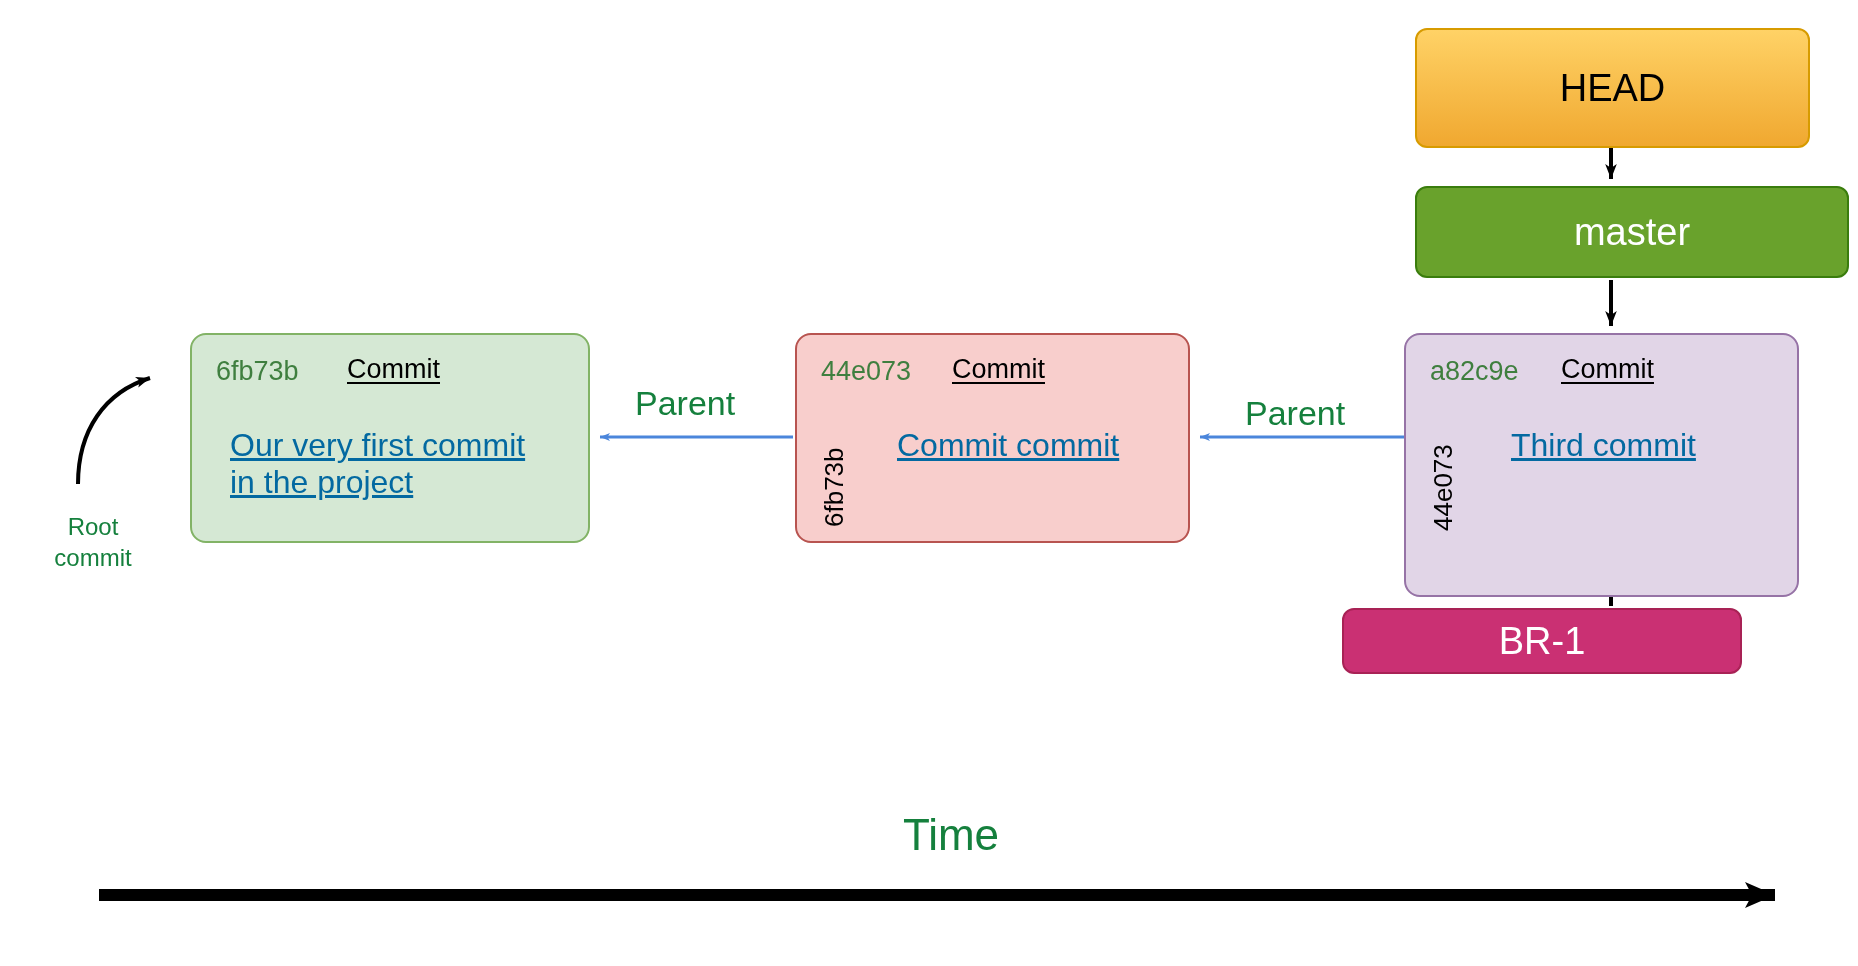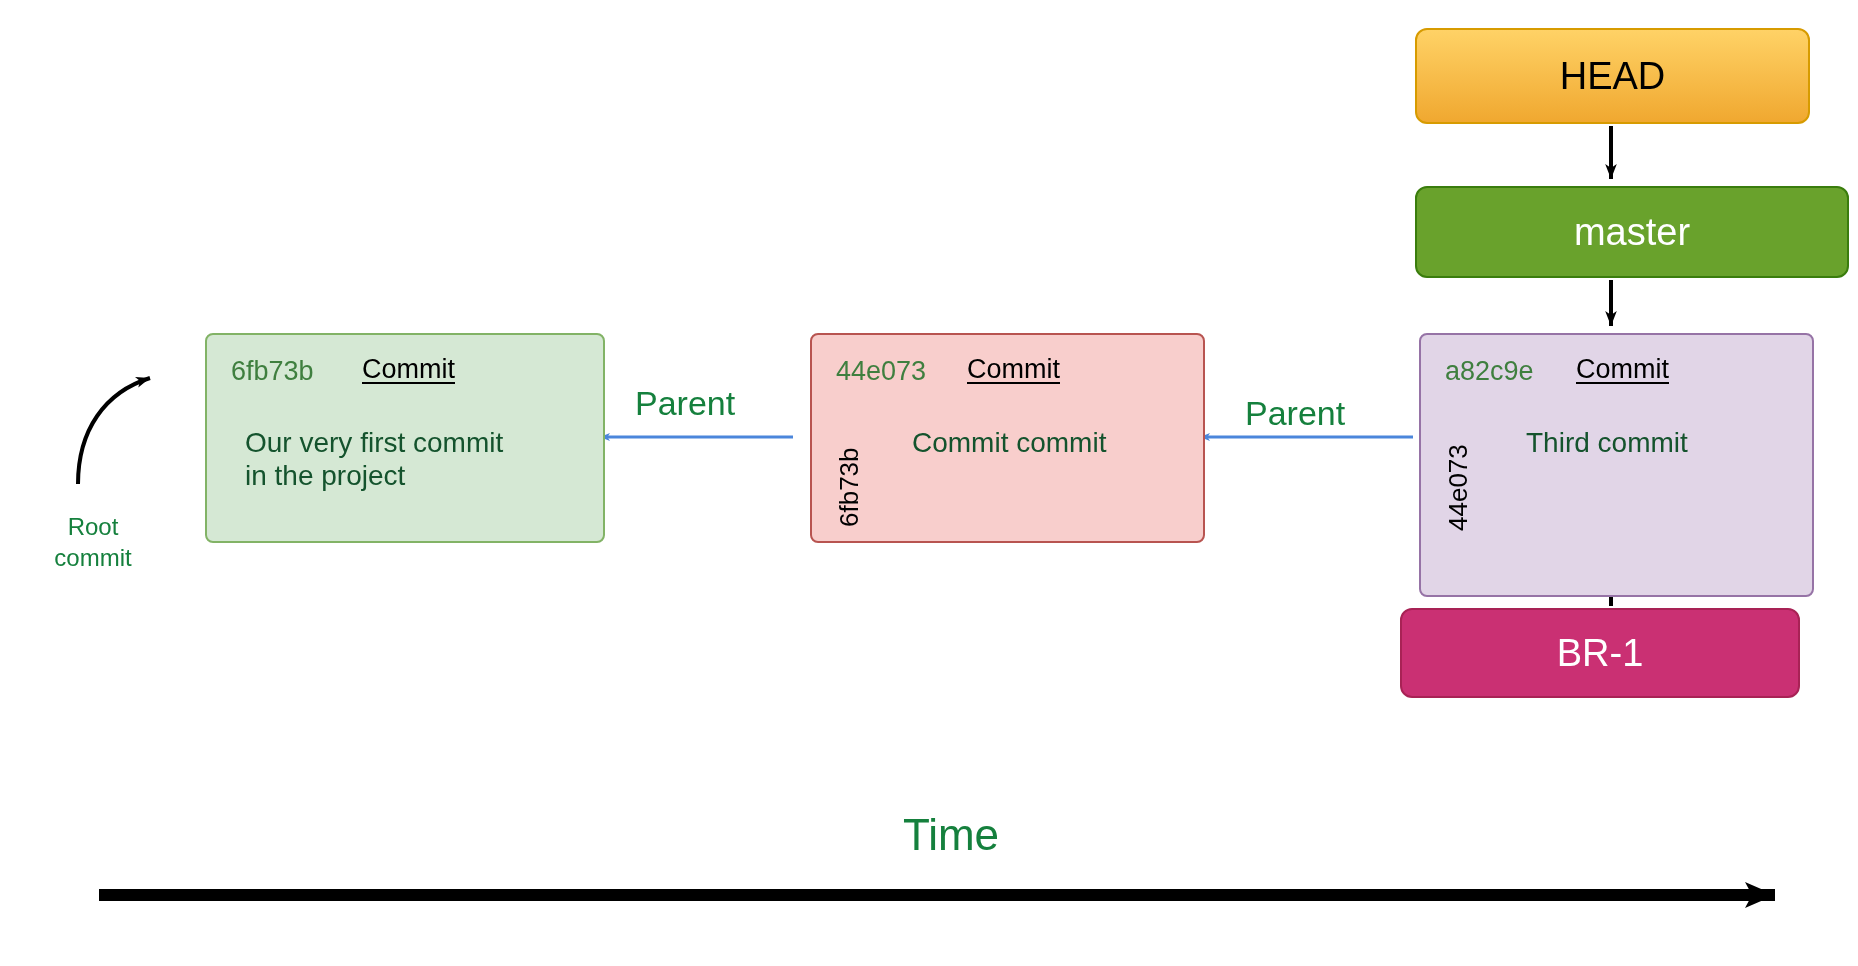--- a/index.html
+++ b/index.html
@@ -23,45 +23,45 @@
     top: 0;
     width: 1858px;
     height: 966px;
     pointer-events: none;
   }
 
   
   .commit-box {
     position: absolute;
     box-sizing: border-box;
-    border-radius: 8px;
+    border-radius: 16px;
     border-width: 2px;
     border-style: solid;
-    margin-left: 15px;
   }
   .commit-hash {
     position: absolute;
     font-size: 27px;
     letter-spacing: 0px;
     white-space: nowrap;
   }
   .commit-title {
     position: absolute;
     font-size: 27px;
     color: #000000;
     text-decoration: underline;
     text-underline-offset: 4px;
     white-space: nowrap;
   }
   .commit-msg {
     position: absolute;
-    font-size: 28px;
-    color: #14532d;
+    font-size: 32px;
+    color: #0369a1;
     line-height: 1.17;
     white-space: pre-line;
+    text-decoration: underline;
   }
   .commit-parent-vert {
     position: absolute;
     font-size: 26px;
     color: #000000;
     white-space: nowrap;
     transform-origin: 0 0;
     transform: rotate(-90deg);
   }
 
@@ -90,35 +90,35 @@
     border-style: solid;
     display: flex;
     align-items: center;
     justify-content: center;
   }
   .ref-label {
     font-size: 38px;
     white-space: nowrap;
   }
   #head-box {
-    left: 1415px; top: 28px; width: 395px; height: 96px;
+    left: 1415px; top: 28px; width: 395px; height: 120px;
     background: linear-gradient(180deg, #ffd266 0%, #f0a830 100%);
     border-color: #d79b00;
   }
   #head-box .ref-label { color: #000000; }
 
   #master-box {
     left: 1415px; top: 186px; width: 434px; height: 92px;
     background: #69a22c;
     border-color: #3a7d0d;
   }
   #master-box .ref-label { color: #ffffff; }
 
   #br1-box {
-    left: 1400px; top: 608px; width: 400px; height: 90px;
+    left: 1342px; top: 608px; width: 400px; height: 66px;
     background: #ca3073;
     border-color: #a82255;
   }
   #br1-box .ref-label { color: #ffffff; }
 
   
   .plain-text {
     position: absolute;
     color: #15803d;
     white-space: pre-line;

